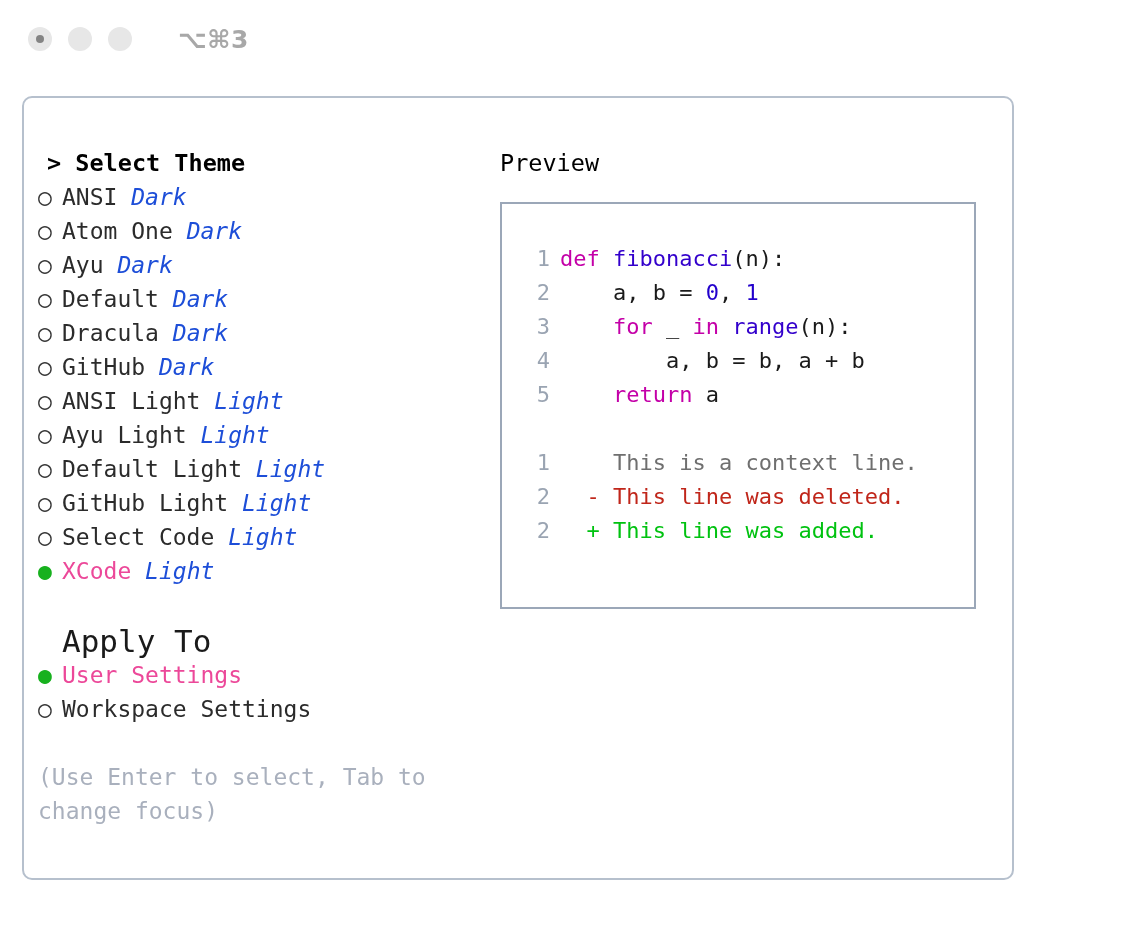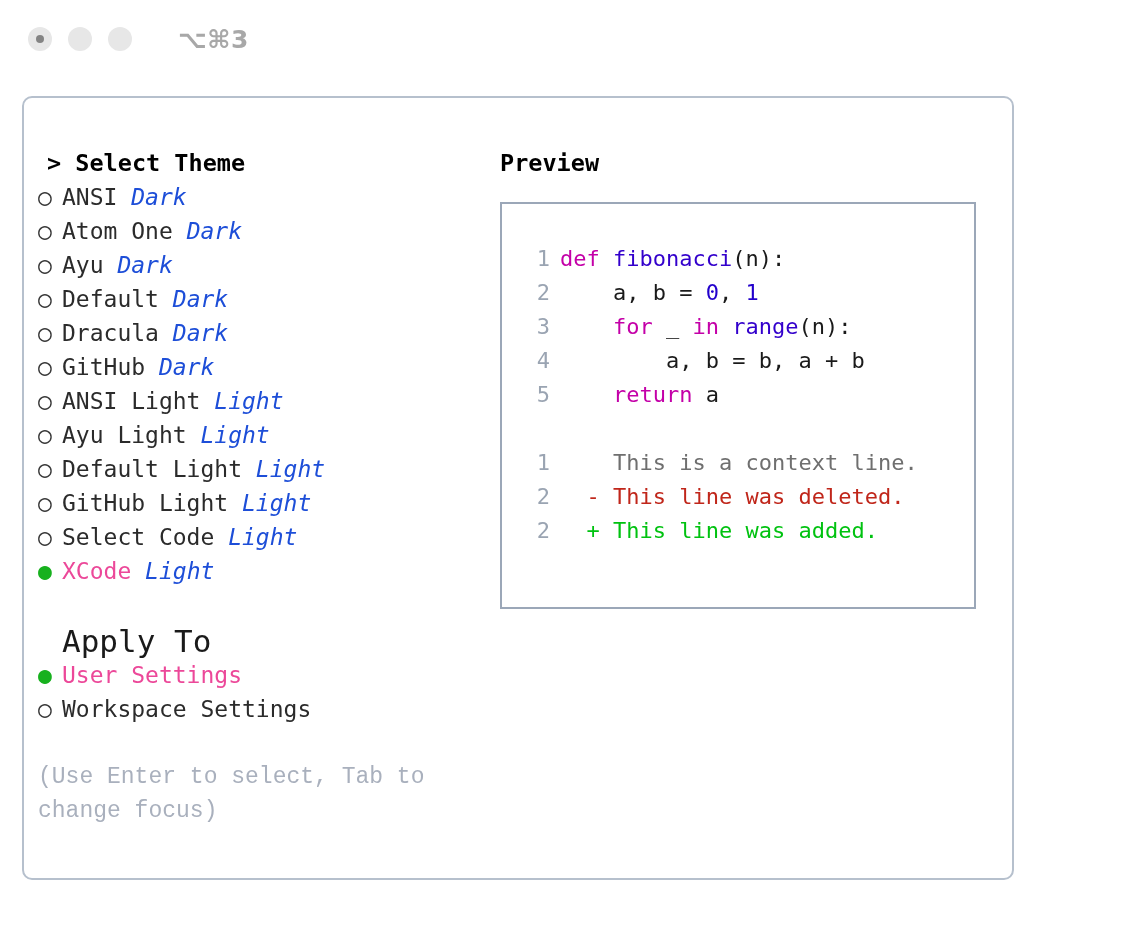--- a/index.html
+++ b/index.html
@@ -129,26 +129,25 @@
   .label-off { color: #2b2b2b; }
   .tag       { color: #1d4ed8; font-style: italic; }
   .spacer-lg { height: 36px; }
 
   #hint {
     margin-top: 34px;
     color: #a9b0bd;
     font-size: 23px;
     line-height: 34px;
     width: 400px;
-    font-family: Liberation Mono, monospace;
   }
 
   
   #preview-title {
-    font-weight: 700;
+    font-weight: 400;
     color: #000000;
     font-size: 23.5px;
     line-height: 34px;
     margin-bottom: 22px;
     white-space: pre;
   }
   #preview-box {
     width: 476px;
     height: 407px;
     box-sizing: border-box;

